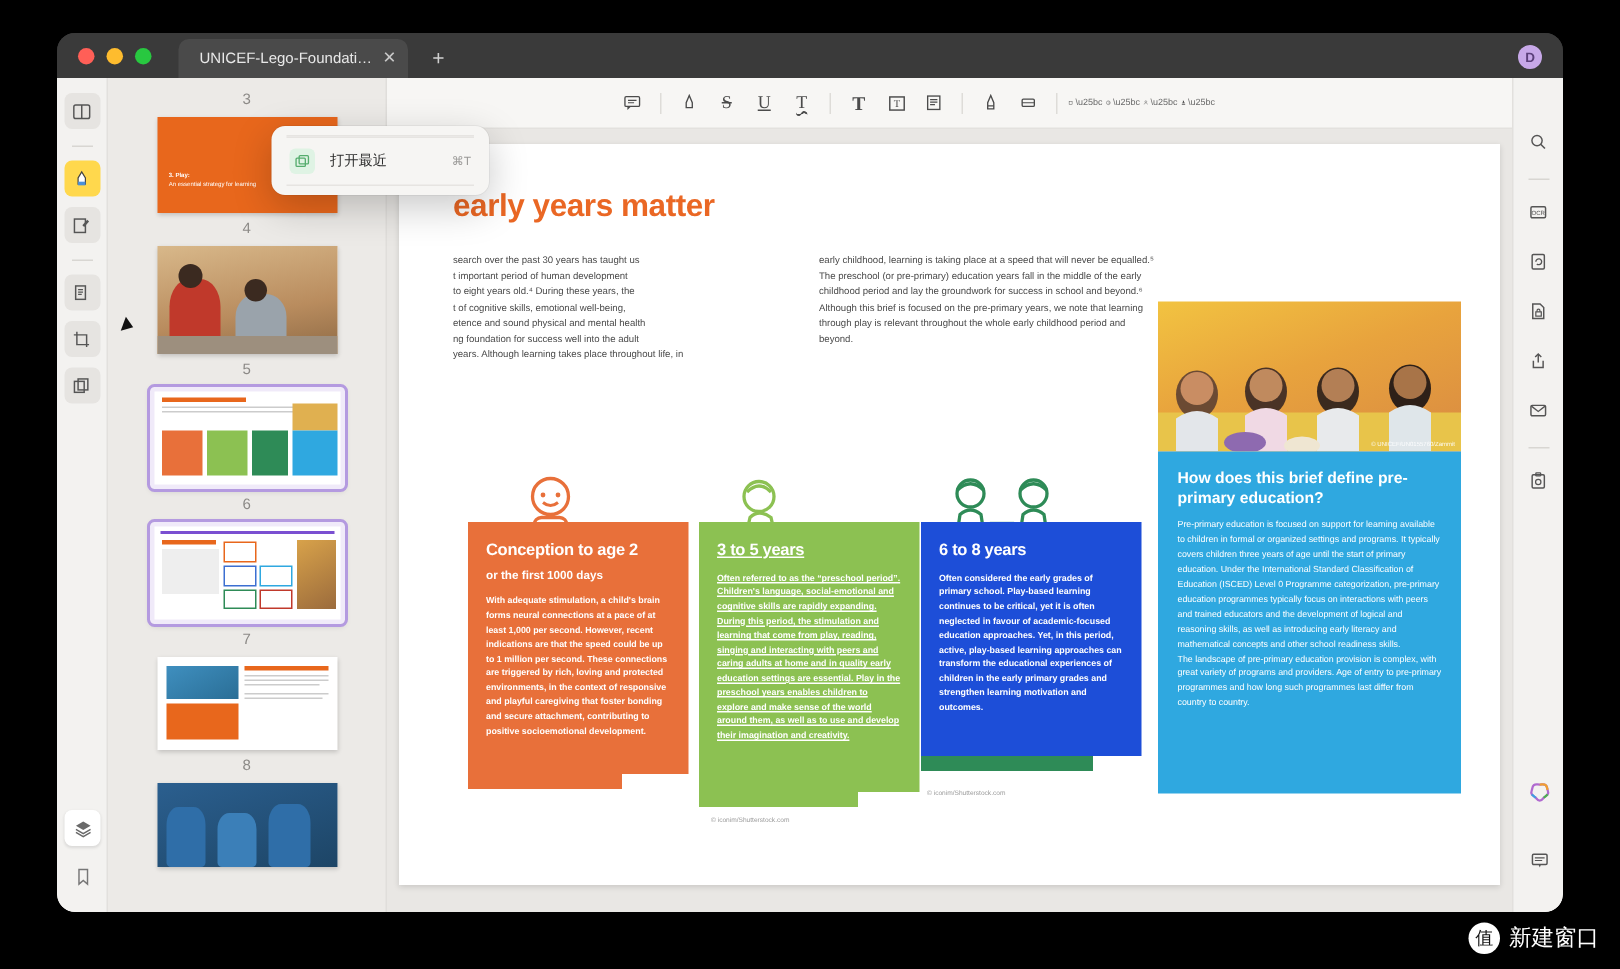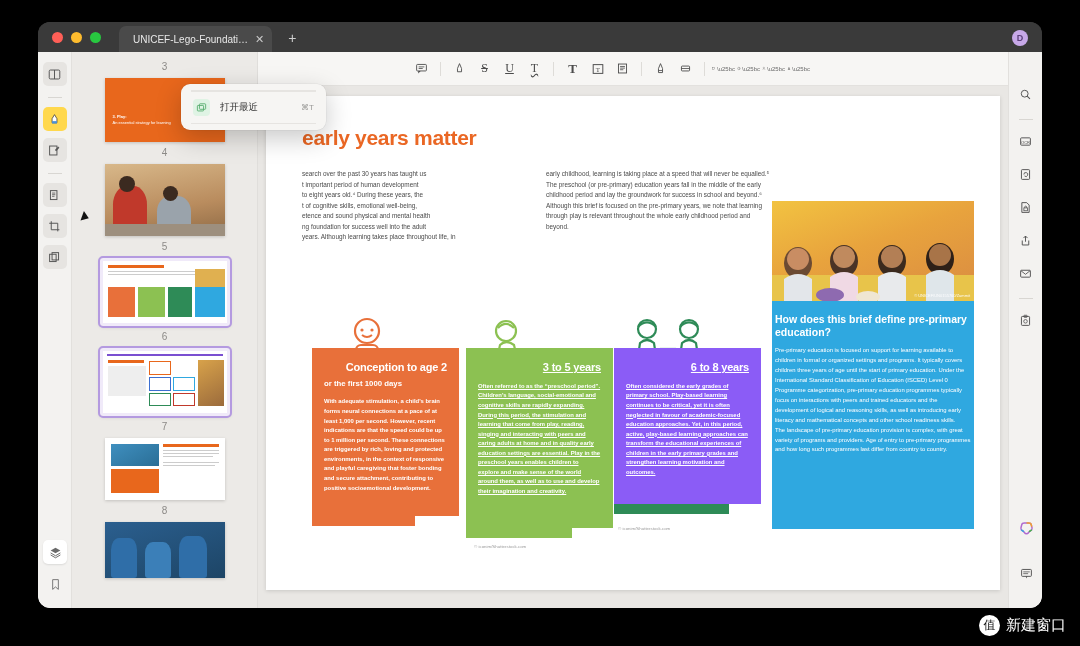--- a/index.html
+++ b/index.html
@@ -191,26 +191,26 @@
   }
 
   
   .card {
     position: absolute; top: 252px;
     width: 147px;
     color: #fff;
     padding: 11px 12px 12px;
     font-size: 5.9px; line-height: 1.62;
   }
-  .card h3 { font-size: 11px; margin-bottom: 1px; letter-spacing: -.2px; text-align: right; }
+  .card h3 { font-size: 11px; margin-bottom: 1px; letter-spacing: -.2px; }
   .card .sub { font-size: 7.8px; font-weight: bold; margin-bottom: 7px; }
   .card p { font-weight: bold; }
   .card.orange { left: 46px; background: #e8703a; }
   .card.lgreen { left: 200px; background: #8cc152; }
-  .card.dgreen { left: 348px; background: #8b5cf6; text-decoration: underline; }
+  .card.dgreen { left: 348px; background: #1d4ed8; }
   .card .notch {
     position: absolute; bottom: -10px; left: 0;
     width: 100%; height: 10px;
   }
   .card.orange .notch { background: linear-gradient(90deg,#e8703a 70%, transparent 70%); }
   .card.lgreen .notch { background: linear-gradient(90deg,#8cc152 72%, transparent 72%); }
   .card.dgreen .notch { background: linear-gradient(90deg,#2e8b57 78%, transparent 78%); }
   .credit {
     position: absolute; font-size: 4.4px; color: #9b9b9b;
   }
@@ -225,21 +225,21 @@
   .photo .kids { position: absolute; bottom: 0; left: 0; width: 100%; height: 72%; }
   .photo .credit2 {
     position: absolute; right: 4px; bottom: 3px;
     font-size: 4px; color: #fff; opacity: .92;
   }
   .bluepanel {
     position: absolute; left: 506px; top: 205px;
     width: 202px; height: 228px;
     background: #2fa8e0;
     color: #fff;
-    padding: 12px 3px;
+    padding: 12px 13px;
   }
   .bluepanel h3 { font-size: 10.5px; line-height: 1.25; margin-bottom: 7px; }
   .bluepanel p { font-size: 5.9px; line-height: 1.68; }
 
   
   .menu {
     position: absolute;
     left: 143px; top: 32px;
     width: 145px;
     background: #f6f5f3;

